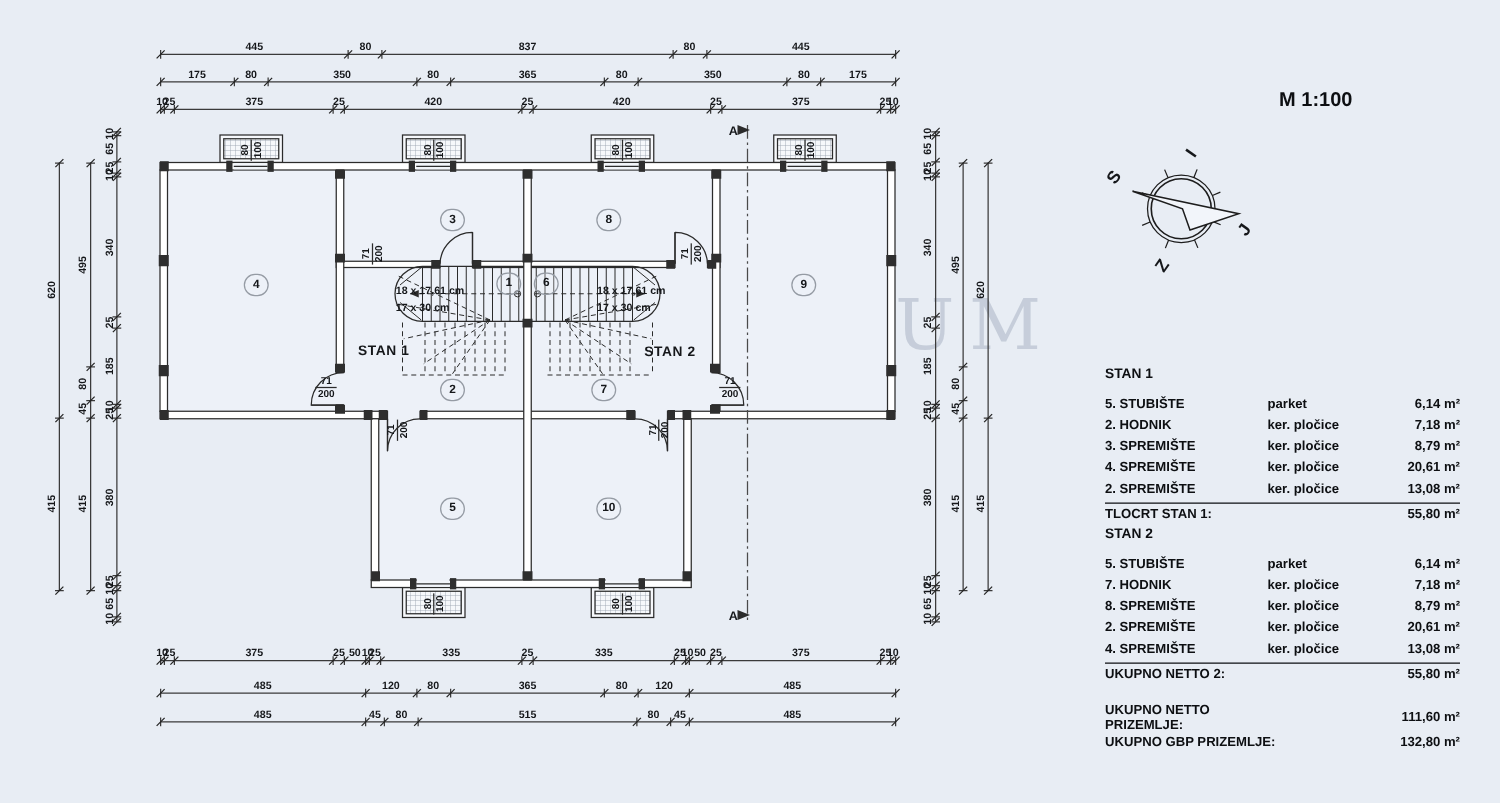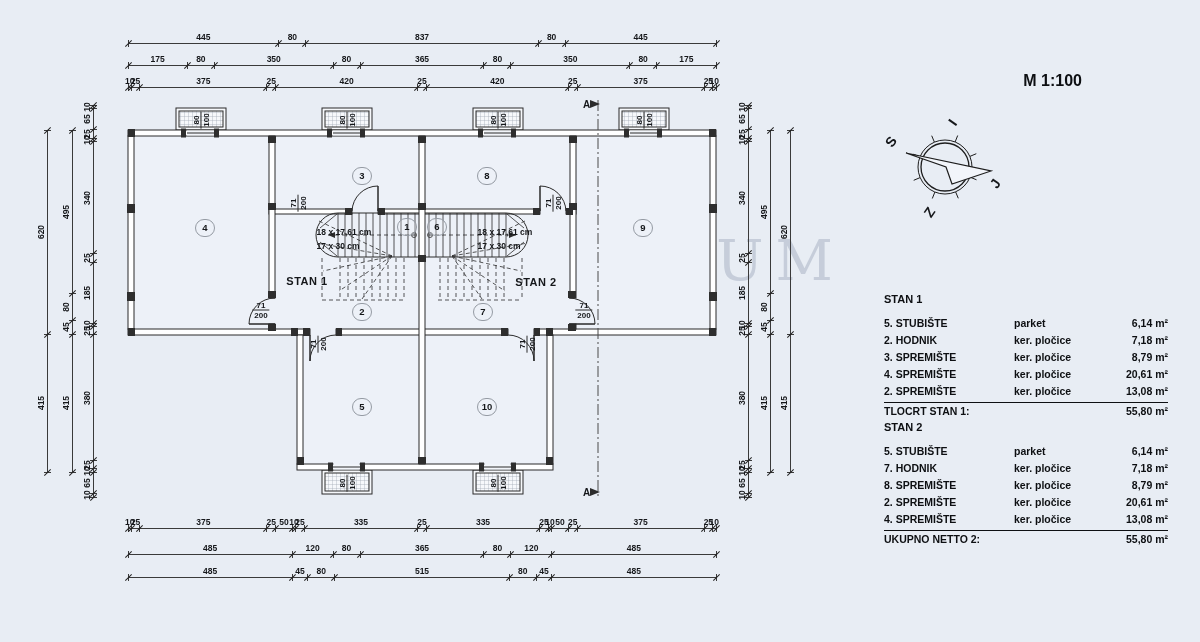--- a/index.html
+++ b/index.html
@@ -804,14 +804,24 @@
       <div class="lg-row">
         <span class="lg-name">4. SPREMIŠTE</span>
         <span class="lg-mat">ker. pločice</span>
         <span class="lg-area">13,08 m²</span>
       </div>
       <div class="lg-total">
         <span class="lg-name">UKUPNO NETTO 2:</span>
         <span class="lg-area">55,80 m²</span>
       </div>
     </div>
+  <div id="legend-summary" class="legend" style="top:564px;">
+      <div class="lg-row">
+        <span class="lg-name" style="flex: 1 1 0%; width: auto;">UKUPNO NETTO PRIZEMLJE:</span>
+        <span class="lg-area">111,60 m²</span>
+      </div>
+      <div class="lg-row">
+        <span class="lg-name" style="flex: 1 1 0%; width: auto;">UKUPNO GBP PRIZEMLJE:</span>
+        <span class="lg-area">132,80 m²</span>
+      </div>
+    </div>
 
 </div>
 
 </body></html>

